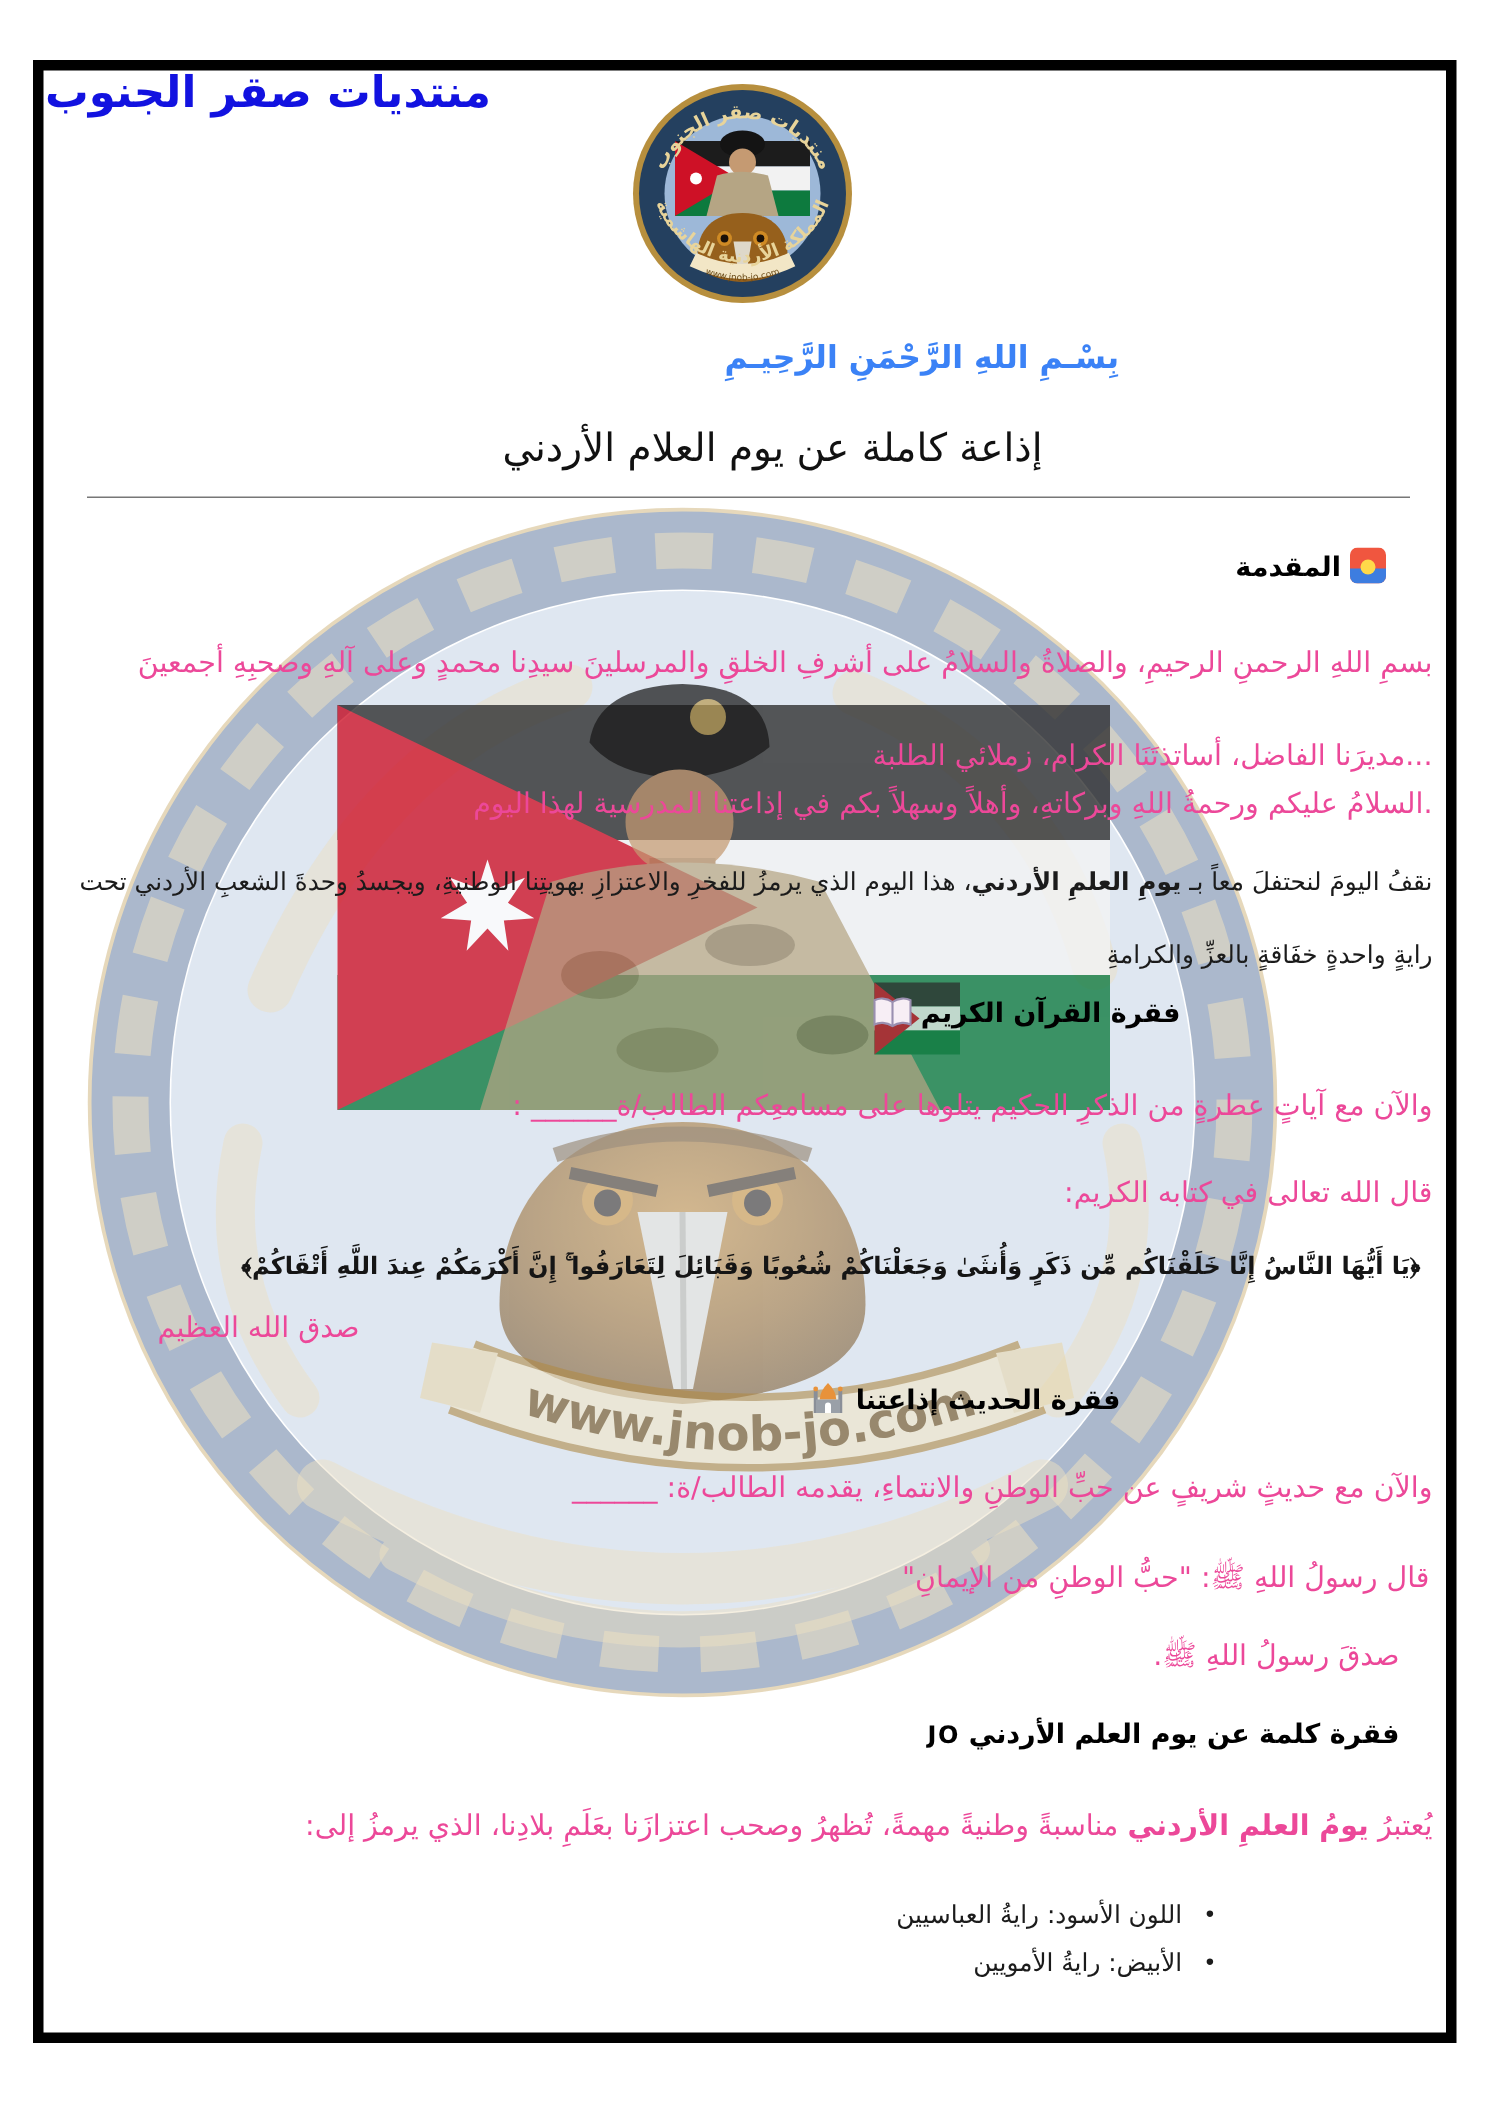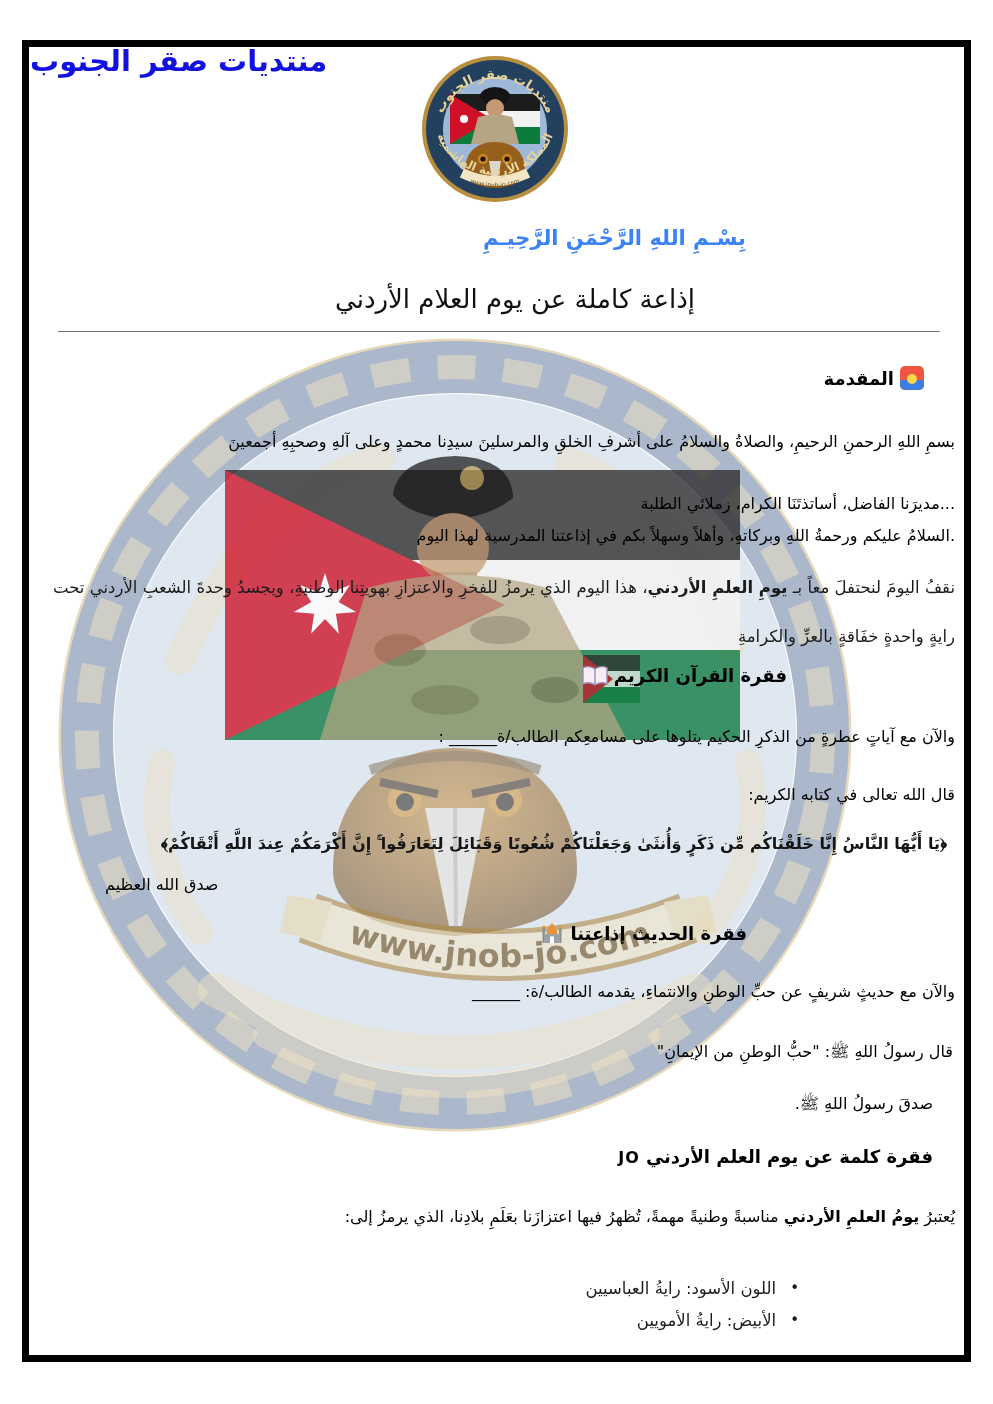--- a/index.html
+++ b/index.html
@@ -3,26 +3,26 @@
 <meta charset="utf-8">
 <style>
   html,body{margin:0;padding:0;background:#fff;}
   body{width:993px;height:1404px;position:relative;font-family:"DejaVu Sans",sans-serif;overflow:hidden;}
   .abs{position:absolute;}
   .page-border{left:22px;top:40px;width:949px;height:1322px;border:7px solid #000;box-sizing:border-box;background:transparent;}
   .site-title{left:30px;top:44px;font-size:29px;font-weight:600;color:#1212e0;white-space:nowrap;}
   .bismillah{left:483px;top:226px;font-size:21px;font-weight:bold;color:#3b82f6;direction:rtl;white-space:nowrap;}
   .doc-title{left:335px;top:284px;font-size:26px;color:#111;direction:rtl;white-space:nowrap;}
   .rule{left:58px;top:331px;width:882px;border-top:1.5px solid #777;height:0;}
-  .line{white-space:nowrap;direction:rtl;font-size:16px;color:#000000;line-height:30px;}
+  .line{white-space:nowrap;direction:rtl;font-size:19px;color:#ec4899;line-height:30px;}
   .heading{direction:rtl;font-size:18px;font-weight:bold;color:#000000;white-space:nowrap;line-height:28px;}
   .heading .ic{display:inline-block;vertical-align:-5px;margin:0 6px;}
   .para{direction:rtl;text-align:justify;font-size:16.5px;color:#1b1b1b;line-height:49px;}
   .verse{white-space:nowrap;direction:rtl;font-size:16px;font-weight:bold;color:#151515;}
-  .blist{list-style:none;margin:16px;padding:0;direction:rtl;}
+  .blist{list-style:none;margin:4px;padding:0;direction:rtl;}
   .blist li{font-size:16.5px;color:#1b1b1b;line-height:24px;margin-bottom:7px;white-space:nowrap;}
   .blist .dot{display:inline-block;font-size:15px;margin-left:14px;vertical-align:1px;}
   .jo{font-weight:bold;font-size:16px;letter-spacing:1px;}
   .content{z-index:3;}
   .wm{z-index:1;}
 </style>
 </head>
 <body>
 
 <div class="abs page-border"></div>
@@ -181,18 +181,18 @@
       </svg>
   </span>
 </div>
 <div class="abs content line" style="top:977px;right:38px;">والآن مع حديثٍ شريفٍ عن حبِّ الوطنِ والانتماءِ، يقدمه الطالب/ة: ______</div>
 <div class="abs content line" style="top:1037px;right:40px;">قال رسولُ اللهِ ﷺ: "حبُّ الوطنِ من الإيمانِ"</div>
 <div class="abs content line" style="top:1089px;right:60px;">صدقَ رسولُ اللهِ ﷺ.</div>
 
 <div class="abs content heading" style="top:1143px;right:60px;">
   <span>فقرة كلمة عن يوم العلم الأردني</span><span class="ic jo" style="vertical-align:0;">JO</span>
 </div>
-<div class="abs content line" style="top:1202px;right:38px;"><span>يُعتبرُ </span><b>يومُ العلمِ الأردني</b><span> مناسبةً وطنيةً مهمةً، تُظهرُ فيها اعتزازَنا بعَلَمِ بلادِنا، الذي يرمزُ إلى:</span></div>
+<div class="abs content line" style="top:1202px;right:38px;"><span>يُعتبرُ </span><b>يومُ العلمِ الأردني</b><span> مناسبةً وطنيةً مهمةً، تُظهرُ وصحب اعتزازَنا بعَلَمِ بلادِنا، الذي يرمزُ إلى:</span></div>
 
 <ul class="abs content blist" style="top:1260px;right:178px;">
   <li><span class="dot">•</span><span>اللون الأسود: رايةُ العباسيين</span></li>
   <li><span class="dot">•</span><span>الأبيض: رايةُ الأمويين</span></li>
 </ul>
 
 </body></html>

